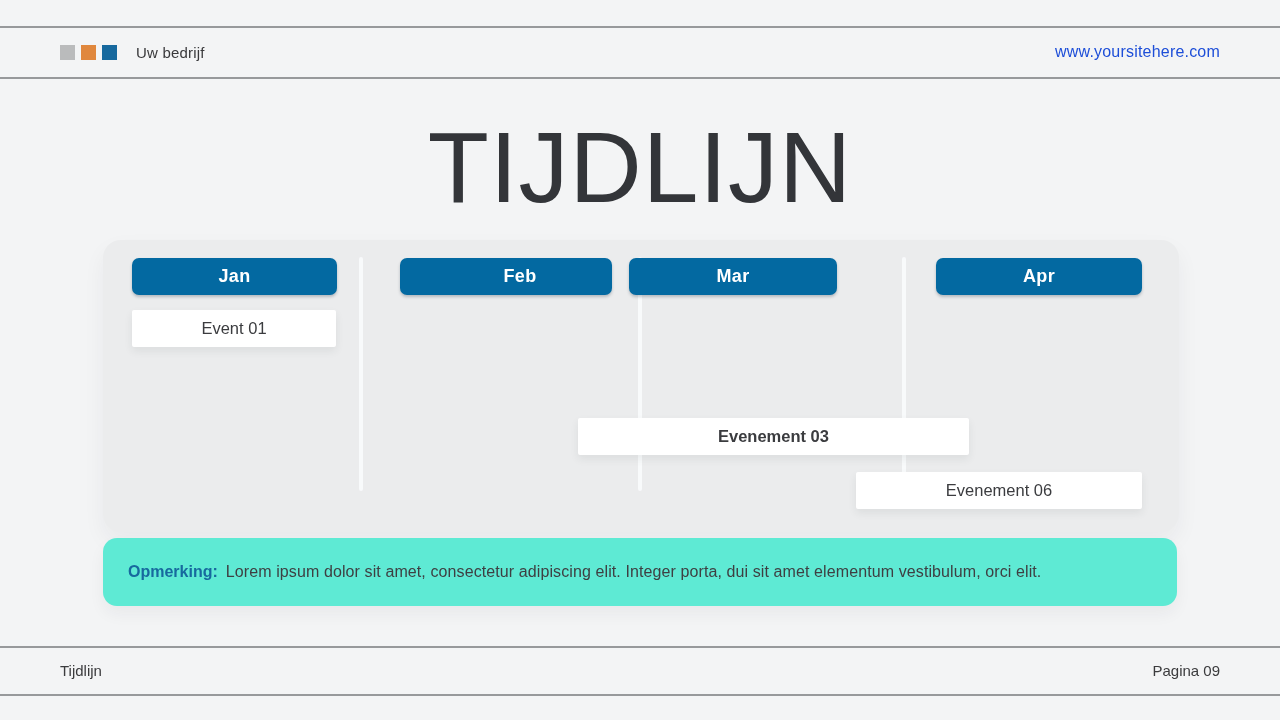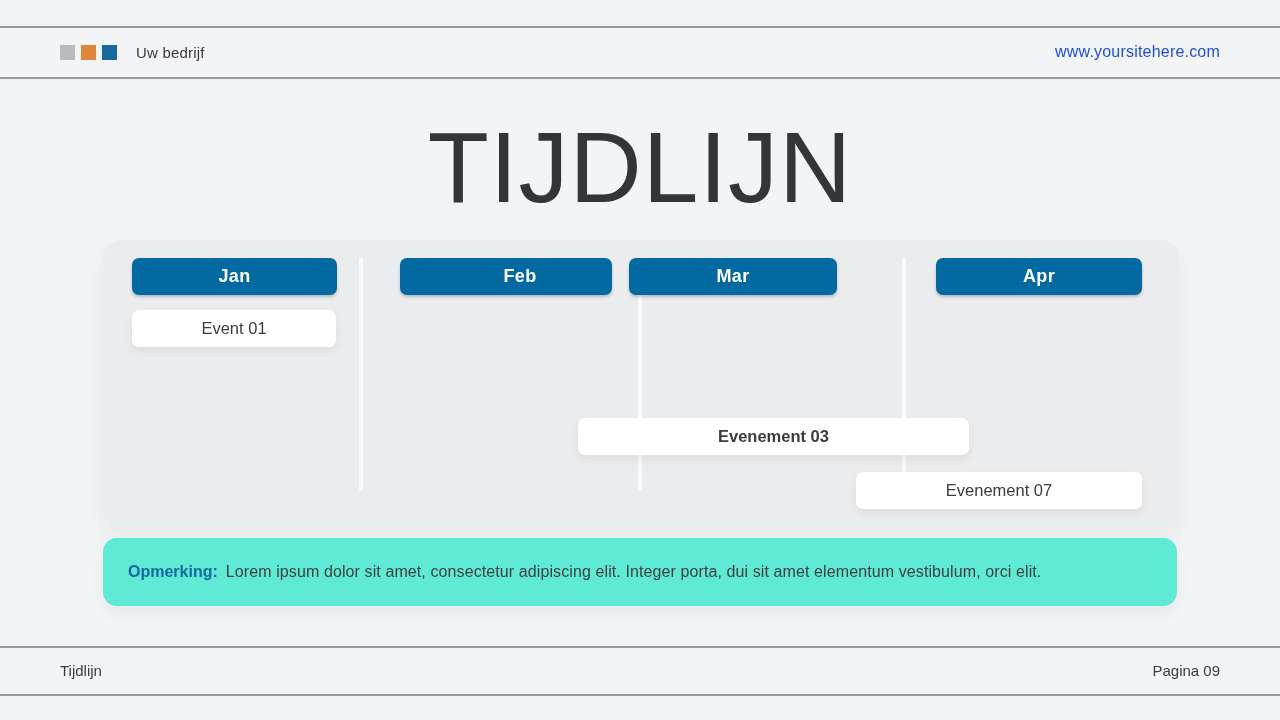--- a/index.html
+++ b/index.html
@@ -42,21 +42,21 @@
   .vline.v2{left:638px;}
   .vline.v3{left:902px;}
   .month-btn{position:absolute;top:258px;height:37px;border-radius:7px;
     background:#0369a1;color:#ffffff;font-size:18px;font-weight:600;
     display:flex;align-items:center;justify-content:center;
     box-shadow:0 2px 3px rgba(20,40,60,0.25);letter-spacing:.3px;}
   .month-btn.m1{left:132px;width:205px;}
   .month-btn.m2{left:400px;width:184px;padding-left:28px;}
   .month-btn.m3{left:629px;width:208px;}
   .month-btn.m4{left:936px;width:206px;}
-  .event-bar{position:absolute;height:37px;border-radius:7px;background:#ffffff;
+  .event-bar{position:absolute;height:37px;border-radius:2px;background:#ffffff;
     display:flex;align-items:center;justify-content:center;
     font-size:16.5px;color:#3b3c3f;
     box-shadow:0 4px 9px rgba(40,45,55,0.08);}
   .event-bar.e1{left:132px;width:204px;top:310px;}
   .event-bar.e2{left:261px;width:346px;top:364px;}
   .event-bar.e3{left:578px;width:391px;top:418px;font-weight:bold;}
   .event-bar.e4{left:856px;width:286px;top:472px;}
 
   
   .note-box{position:absolute;left:103px;top:538px;width:1074px;height:68px;
@@ -101,21 +101,21 @@
   <div class="vline v2"></div>
   <div class="vline v3"></div>
 
   <div class="month-btn m1">Jan</div>
   <div class="month-btn m2">Feb</div>
   <div class="month-btn m3">Mar</div>
   <div class="month-btn m4">Apr</div>
 
   <div class="event-bar e1">Event 01</div>
   <div class="event-bar e3">Evenement 03</div>
-  <div class="event-bar e4">Evenement 07</div>
+  <div class="event-bar e4">Evenement 06</div>
 
   <div class="note-box">
     <span class="note-label">Opmerking:</span>
     <span class="note-text">Lorem ipsum dolor sit amet, consectetur adipiscing elit. Integer porta, dui sit amet elementum vestibulum, orci elit.</span>
   </div>
 
   <div class="divider d3"></div>
 
   <div class="footer-band">
     <span>Tijdlijn</span>

